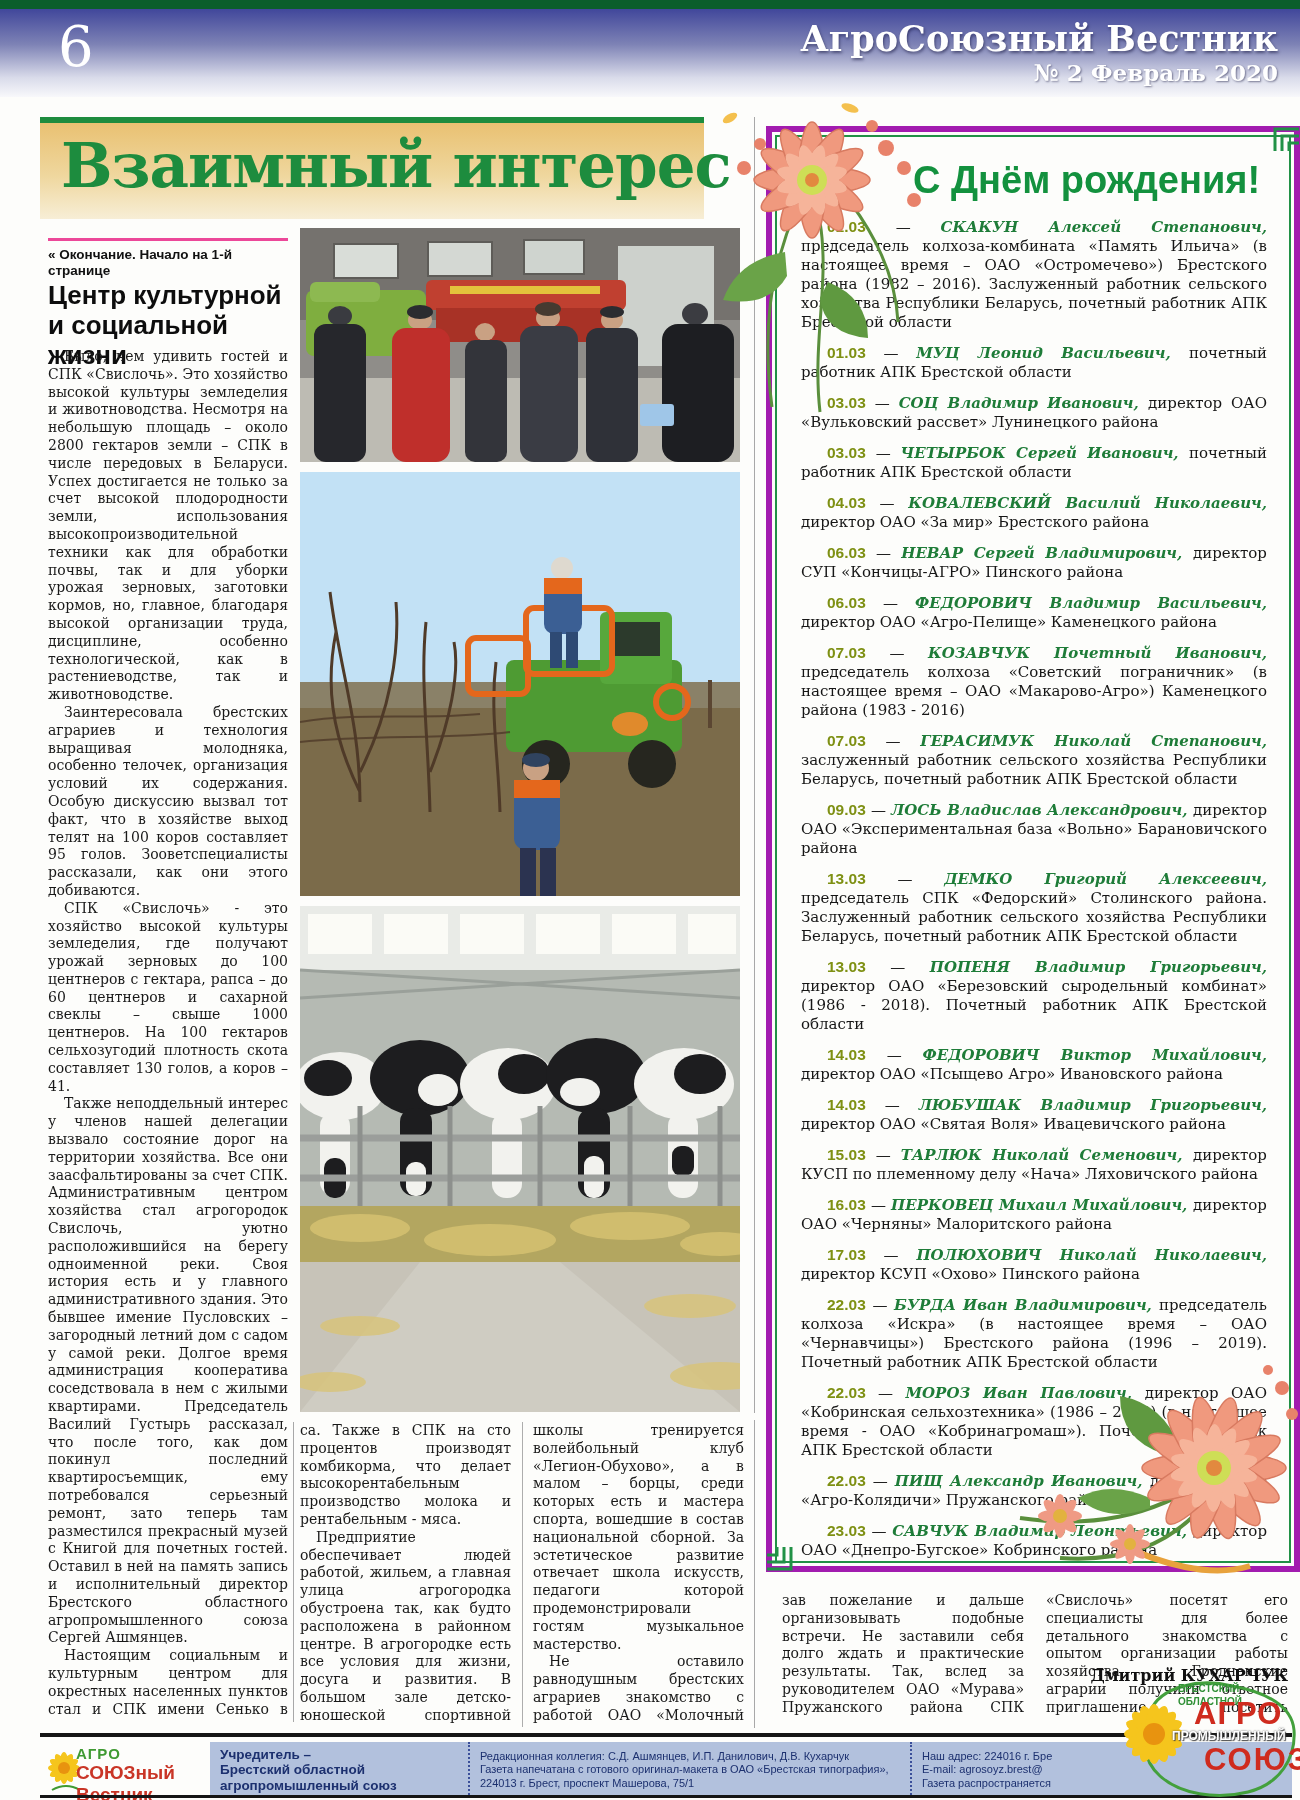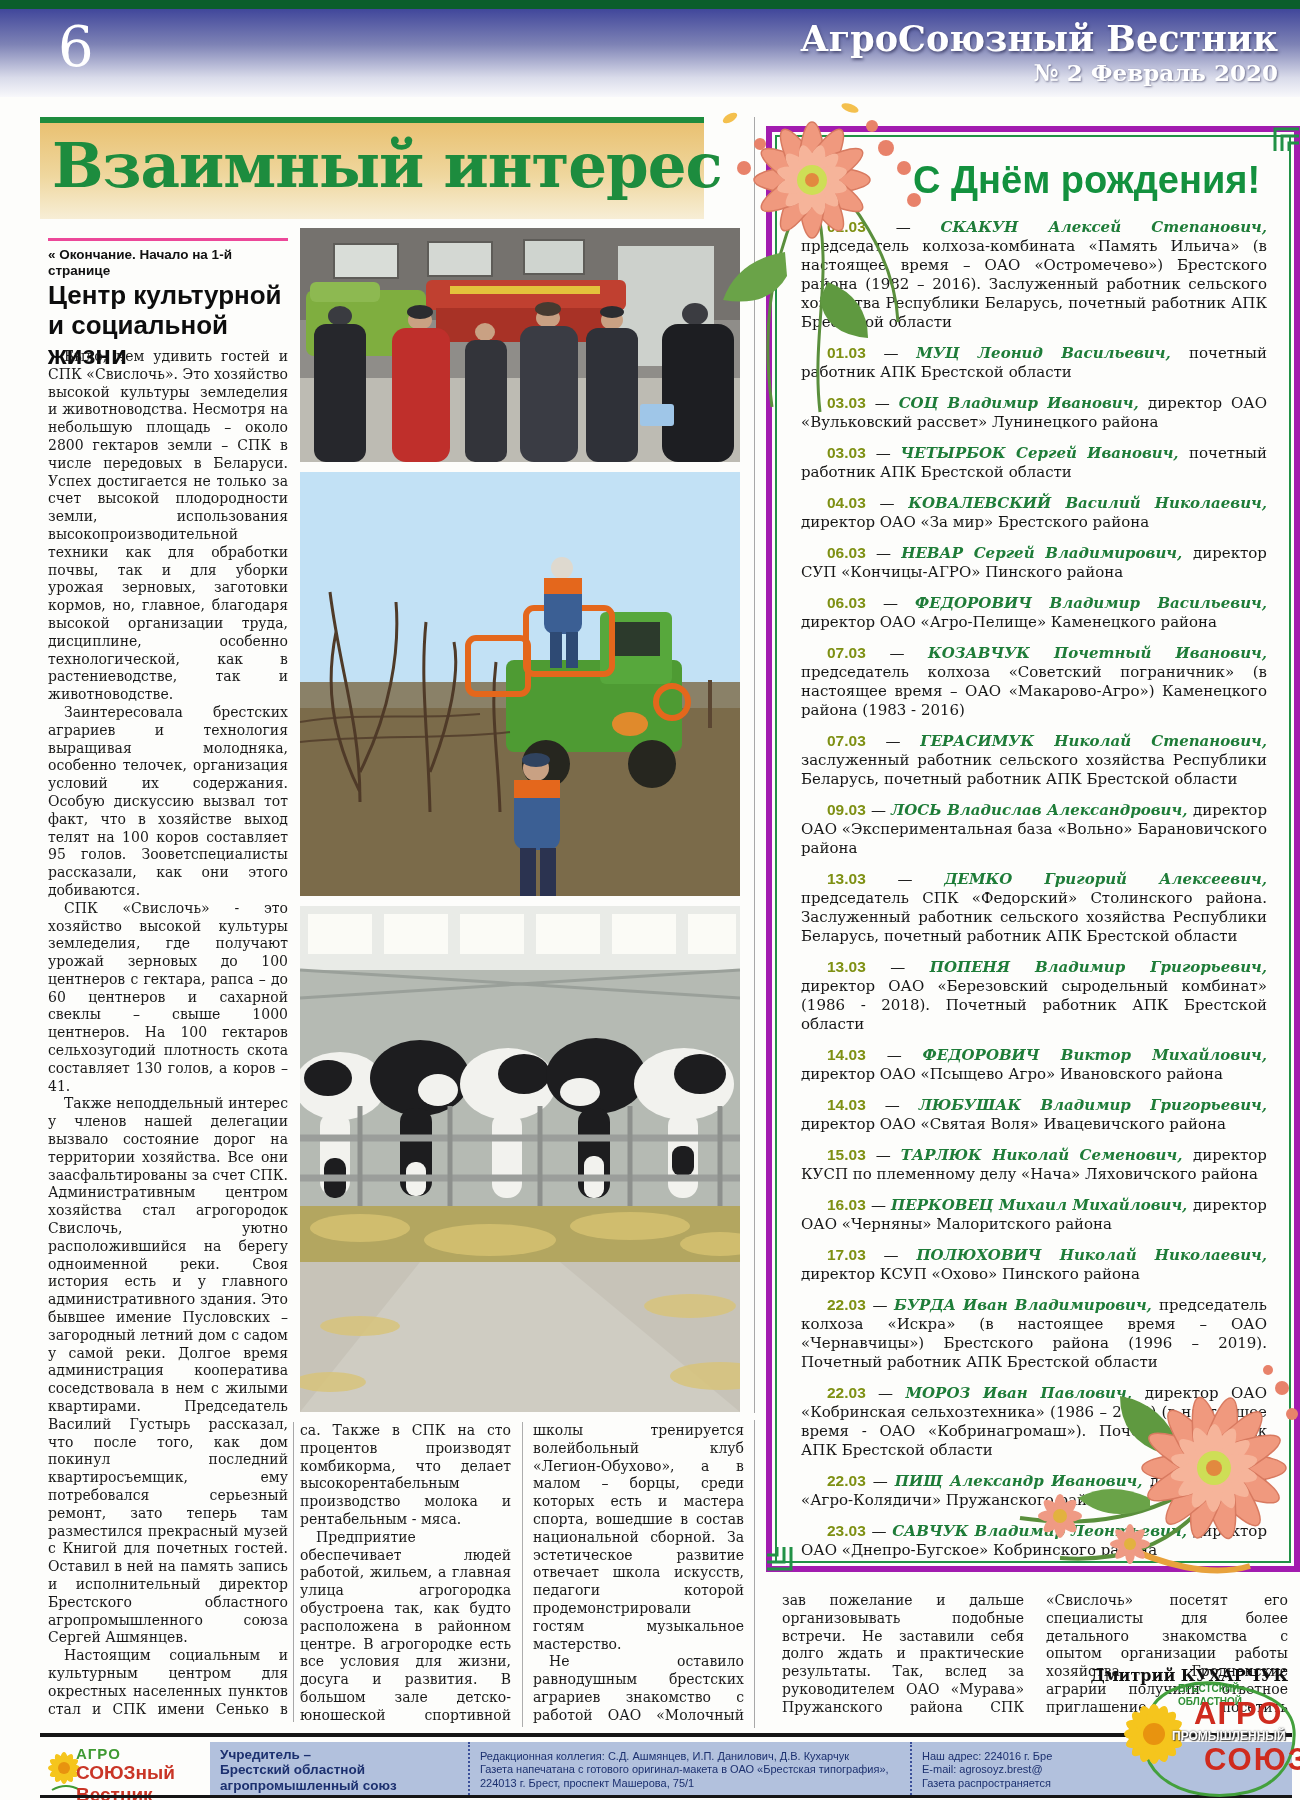--- a/index.html
+++ b/index.html
@@ -10,21 +10,21 @@
   #header{position:absolute;left:0;top:9px;width:1300px;height:88px;
           background:linear-gradient(180deg,#41479b 0%,#7d82b5 40%,#d9dbea 78%,#f8f8fb 100%);}
   #pagenum{position:absolute;left:58px;top:8px;font:400 56px/60px "DejaVu Serif",serif;color:#fff;}
   #masthead{position:absolute;right:22px;top:10px;text-align:right;color:#fff;}
   #masthead .mh1{font:bold 35px/40px "DejaVu Serif",serif;text-shadow:1px 2px 3px rgba(20,20,60,.55);}
   #masthead .mh2{font:bold 23px/28px "DejaVu Serif",serif;text-shadow:1px 1px 2px rgba(20,20,60,.5);}
   
   #band{position:absolute;left:40px;top:117px;width:664px;height:96px;
         border-top:6px solid #1d8c3e;
         background:linear-gradient(180deg,#e9c172 0%,#efd79e 55%,#f7eed6 100%);}
-  #band .hl{font:bold 61px/86px "DejaVu Serif",serif;color:#1d8c3e;letter-spacing:-1px;padding-left:12px;white-space:nowrap;}
+  #band .hl{font:bold 61px/86px "DejaVu Serif",serif;color:#1d8c3e;letter-spacing:-1px;padding-left:21px;white-space:nowrap;}
   
   #kicker{position:absolute;left:48px;top:238px;width:240px;border-top:3px solid #ec4899;
           padding-top:6px;font:bold 13.5px/16px "Liberation Sans",sans-serif;color:#111;}
   #subhead{position:absolute;left:48px;top:280px;width:246px;
            font:bold 26px/30px "Liberation Sans",sans-serif;color:#0d0d0d;}
   .bodytext{font-size:14px;line-height:17.8px;text-align:justify;color:#191919;}
   .bodytext p{margin:0;text-indent:16px;}
   #col1{position:absolute;left:48px;top:348px;width:240px;height:1368px;overflow:hidden;}
   
   .photo{position:absolute;left:300px;width:440px;overflow:hidden;background:#ccc;}

